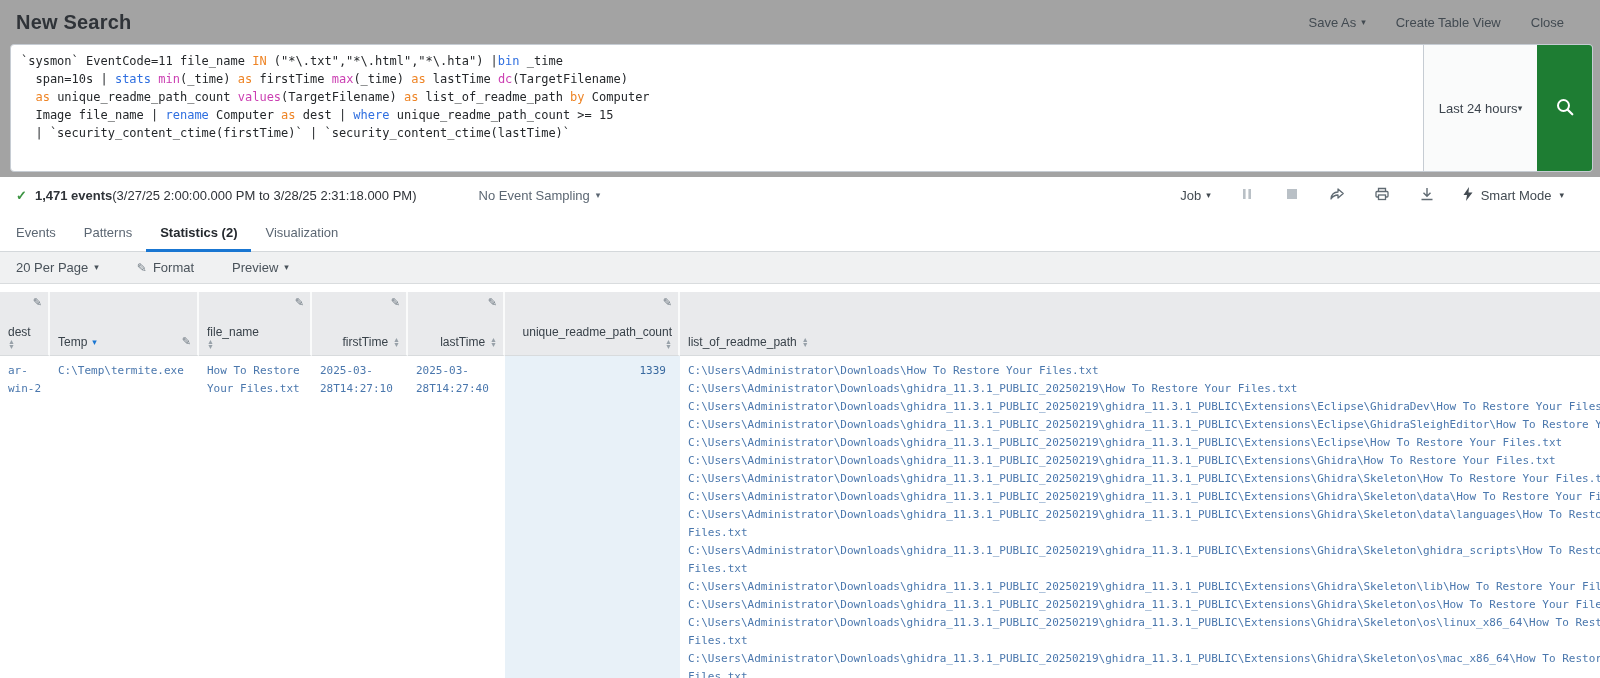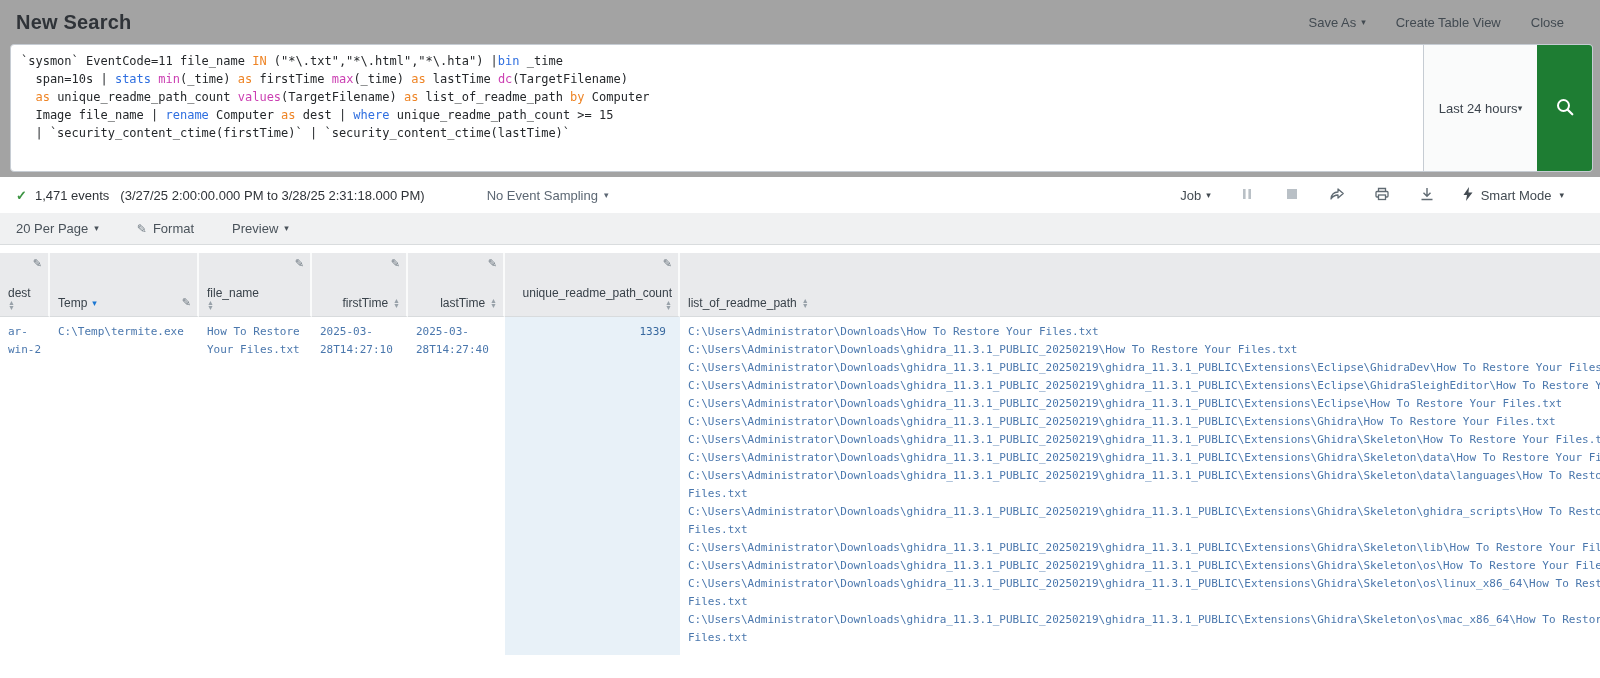--- a/index.html
+++ b/index.html
@@ -19,21 +19,21 @@
   .query-box { flex:1; padding:7px 10px; font-family:"DejaVu Sans Mono",monospace; font-size:12px; line-height:18px; color:#25282b; white-space:pre; overflow:hidden; cursor:text; }
   .tok-k { color:#2f6fe0; } 
   .tok-o { color:#ee8425; } 
   .tok-f { color:#cb3fb2; } 
   .time-picker { width:114px; border-left:1px solid #c6ccd3; background:#fafbfb; display:flex; align-items:center; justify-content:center; gap:0; font-size:13px; color:#3c444d; cursor:pointer; }
   .search-btn { width:55px; border:none; background:#1e7d33; border-radius:0 3px 3px 0; display:flex; align-items:center; justify-content:center; cursor:pointer; }
 
   
   .status-row { height:36px; display:flex; align-items:center; padding:0 36px 0 16px; font-size:13px; }
   .check-icon { color:#3c9442; font-weight:bold; margin-right:8px; font-size:13px; }
-  .events-count { font-weight:normal; color:#2f3338; margin-right:11px; }
+  .events-count { font-weight:bold; color:#2f3338; margin-right:0; }
   .events-range { color:#2f3338; }
   .sampling { margin-left:62px; color:#5c6773; display:flex; align-items:center; gap:6px; cursor:pointer; }
   .sampling .caret { color:#5c6773; }
   .job-controls { margin-left:auto; display:flex; align-items:center; gap:27px; }
   .job-label { color:#434b52; display:flex; align-items:center; gap:5px; cursor:pointer; }
   .jicon { display:flex; align-items:center; justify-content:center; width:18px; height:18px; cursor:pointer; }
   .smart-mode { display:flex; align-items:center; gap:8px; color:#434b52; cursor:pointer; }
 
   
   .tabs-row { display:flex; height:39px; border-bottom:1px solid #d4d8db; padding-left:2px; background:#fff; }
@@ -146,20 +146,26 @@
       <span class="smart-mode">
         <span><svg width="10" height="14" viewBox="0 0 10 14">
               <path d="M6 0 L0.5 8 H4 L3 14 L9.5 5.5 H5.5 Z" fill="#434b52"></path>
             </svg></span>
         <span>Smart Mode</span>
         <span class="caret">▾</span>
       </span>
     </div>
   </div>
 
+  <div class="tabs-row" id="tabs-row">
+      <div class="tab">Events</div>
+      <div class="tab">Patterns</div>
+      <div class="tab active">Statistics (2)</div>
+      <div class="tab">Visualization</div>
+    </div>
 
   <div class="controls-row">
     <span class="ctrl">
         <span>20 Per Page</span>
         <span class="caret">▾</span>
       </span>
     <span class="ctrl">
         <span class="pencil-glyph">✎</span>
         <span>Format</span>
       </span>

